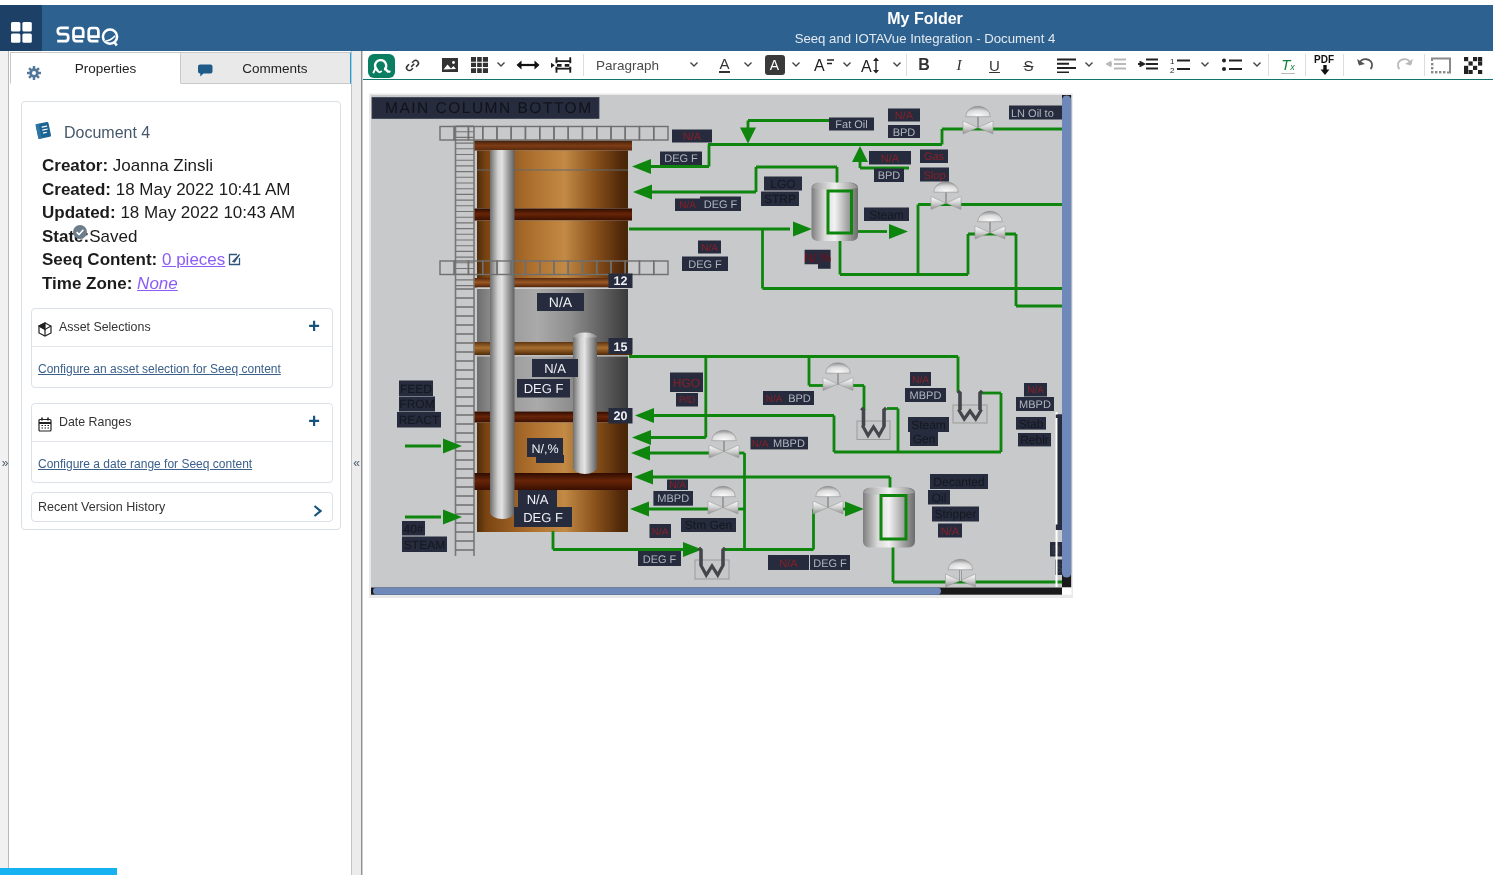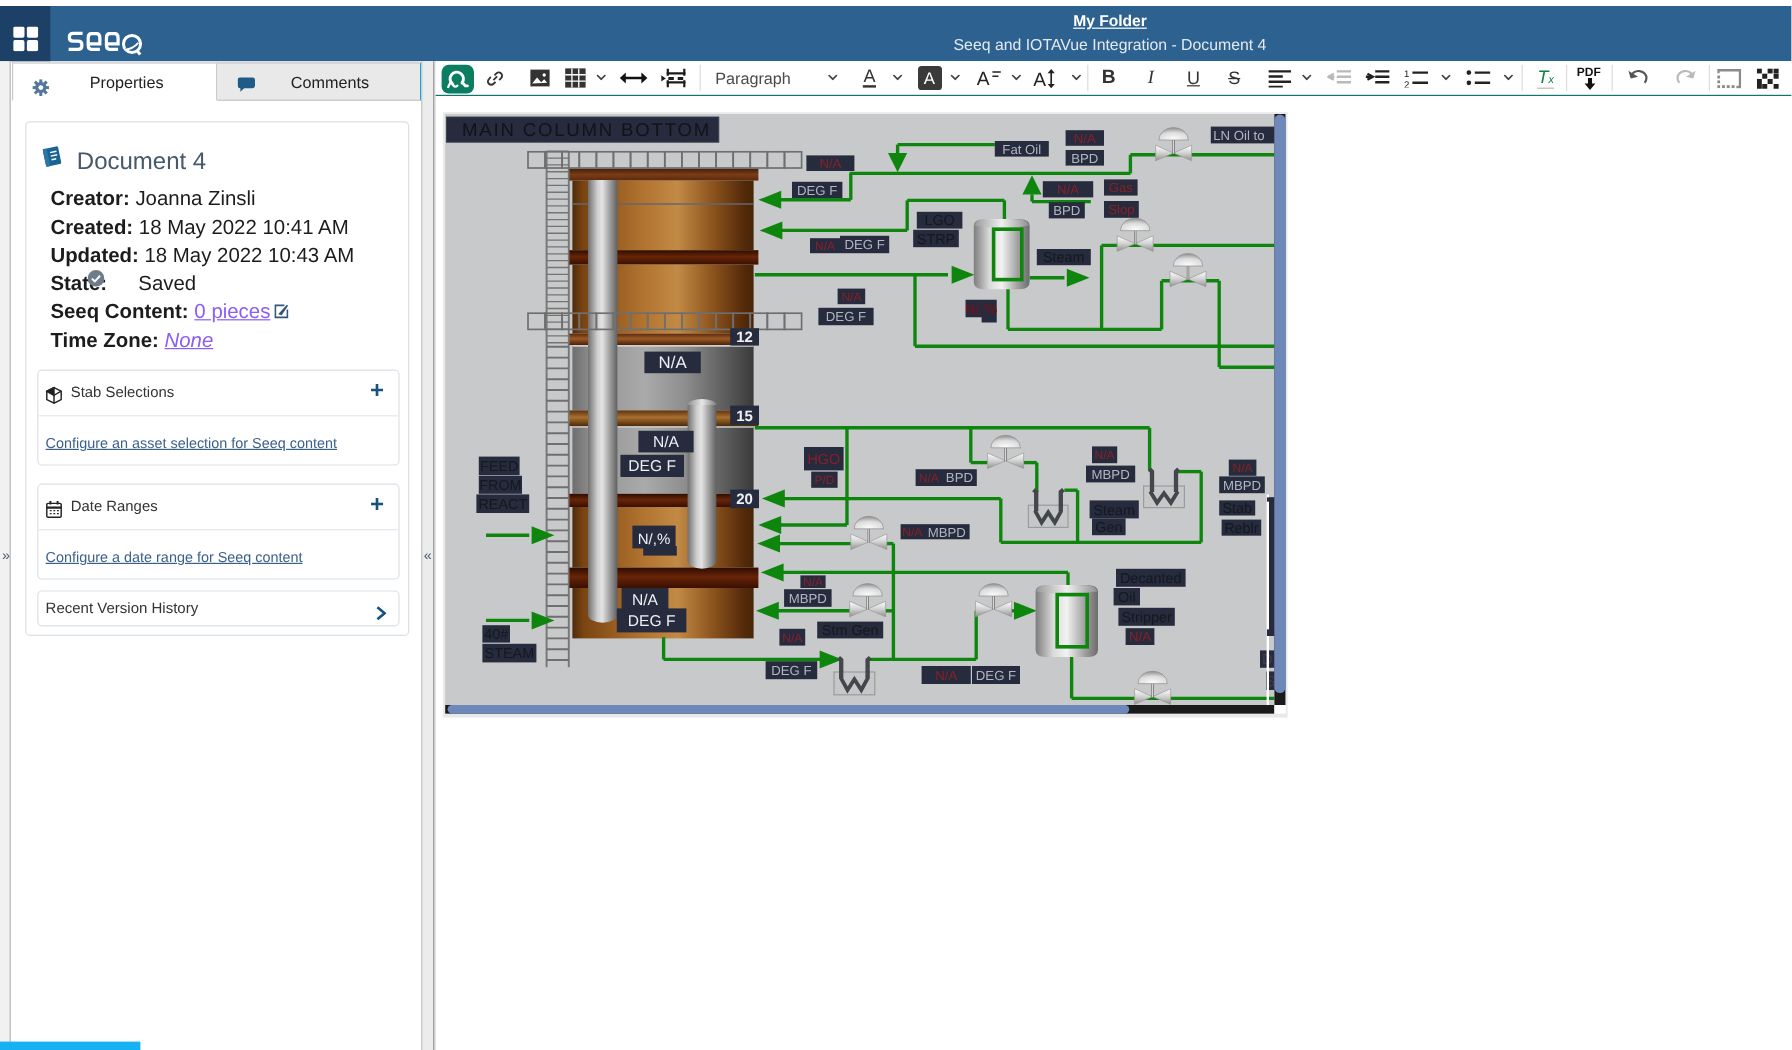--- a/index.html
+++ b/index.html
@@ -1,32 +1,32 @@
 <!DOCTYPE html>
 <html><head><meta charset="utf-8"><title>Seeq</title>
 <style>
 *{margin:0;padding:0;box-sizing:border-box}
 html,body{width:1493px;height:875px;background:#fff;font-family:"Liberation Sans",sans-serif;overflow:hidden;position:relative}
 .abs{position:absolute}
 .navbar{left:0;top:5px;width:1493px;height:46px;background:#2d6290}
 .appsq{left:0;top:0;width:42px;height:46px;background:#1d4166}
 .navcenter{left:625px;top:0;width:600px;text-align:center;color:#fff}
-.myfolder{display:inline-block;margin-top:5px;font-size:13px;font-weight:bold;text-decoration:underline;color:#fff}
+.myfolder{display:inline-block;margin-top:5px;font-size:16px;font-weight:bold;color:#fff}
 .navtitle{margin-top:3px;font-size:13.2px;font-weight:normal;color:#e3e9ef}
 .leftstrip{left:0;top:51px;width:9px;height:824px;background:#f1f1f1;border-right:1px solid #b9b9b9}
 .lchev{left:0;top:456px;width:10px;font-size:12px;color:#4a5b6b;text-align:center}
 .rstrip{left:351px;top:51px;width:11px;height:824px;background:#ececec;border-left:1px solid #c4c4c4;border-right:1px solid #8f8f8f}
 .rchev{left:351px;top:456px;width:11px;font-size:12px;color:#4a5b6b;text-align:center}
 .tabbar{left:10px;top:52px;width:341px;height:32px;background:#e9e9e9;border-bottom:1px solid #c9c9c9}
 .tab{height:32px;font-size:13.5px;color:#222;text-align:center}
 .tab1{left:10px;top:52px;width:171px;background:#fff;border:1px solid #c9c9c9;border-bottom:1px solid #fff}
 .tab2{left:181px;top:52px;width:170px;background:#e9e9e9;border-top:1px solid #c9c9c9;border-right:1px solid #0ea5e9;border-bottom:1px solid #c9c9c9}
 .sidebody{left:10px;top:85px;width:341px;height:790px;background:#fff}
 .card{left:21px;top:101px;width:320px;height:429px;background:#fff;border:1px solid #dbe0e6;border-radius:4px}
-.doctitle{left:64px;top:124px;font-size:20px;color:#46586a}
+.doctitle{left:64px;top:124px;font-size:16px;color:#46586a}
 .inforow{left:42px;font-size:17px;color:#1c1c1c}
 .inforow b{font-weight:bold}
 .panel{left:31px;width:302px;background:#fff;border:1px solid #dce1e7;border-radius:4px}
 .phead{position:absolute;left:0;top:0;width:100%;height:38px;border-bottom:1px solid #e3e7ec}
 .ptitle{position:absolute;left:27px;top:11px;font-size:12.4px;color:#333}
 .plus{position:absolute;right:12px;top:6px;font-size:20px;font-weight:bold;color:#16537e}
 .plink{position:absolute;left:6px;font-size:12px;color:#3b608c;text-decoration:underline}
 a{color:#8b5cf6}
 .toolbar{left:363px;top:51px;width:1130px;height:28.5px;background:#fff;border-bottom:1px solid #0f766e}
 .contentedge{left:362px;top:51px;width:1px;height:824px;background:#cfcfcf}
@@ -93,33 +93,33 @@
       <rect x="3" y="2" width="3.4" height="15" fill="#2d75a5"></rect>
       <g stroke="#fff" stroke-width="1.2">
         <path d="M8.5 6 H14 M8.5 9 H14 M8.5 12 H12.5"></path>
       </g>
     </g>
   </svg>
 <div class="abs doctitle">Document 4</div>
 <div class="abs inforow" style="top:156px"><b>Creator:</b> Joanna Zinsli</div>
 <div class="abs inforow" style="top:179.5px"><b>Created:</b> 18 May 2022 10:41 AM</div>
 <div class="abs inforow" style="top:203px"><b>Updated:</b> 18 May 2022 10:43 AM</div>
-<div class="abs inforow" style="top:226.5px"><b>State:</b><span style="margin-left:26px">Saved</span></div>
+<div class="abs inforow" style="top:226.5px"><b>State:</b><span style="">Saved</span></div>
 <svg style="position:absolute;left:73px;top:224.5px" width="14" height="14" viewBox="0 0 14 14">
     <circle cx="7" cy="7" r="7" fill="#6e7d8a"></circle>
     <path d="M3.6 7.2 L6 9.5 L10.4 4.8" stroke="#fff" stroke-width="1.6" fill="none"></path>
   </svg>
 <div class="abs inforow" style="top:250px"><b>Seeq Content:</b> <a href="#">0 pieces</a><svg style="margin-left:3px;vertical-align:-1px" width="13" height="13" viewBox="0 0 13 13" fill="none" stroke="#33577c" stroke-width="1.3">
       <path d="M9 1.5 H1.5 V11.5 H11.5 V5"></path>
       <path d="M5 8.5 L11.5 1.5 l0 0 L6.5 9z" fill="#33577c"></path>
     </svg></div>
 <div class="abs inforow" style="top:273.5px"><b>Time Zone:</b> <a href="#" style="font-style:italic">None</a></div>
 <div class="abs panel" style="top:308px;height:80px">
   <div class="phead"></div>
-  <div class="ptitle">Stab Selections</div>
+  <div class="ptitle">Asset Selections</div>
   <div class="plus">+</div>
   <div class="plink" style="top:53px">Configure an asset selection for Seeq content</div>
 </div>
 <svg style="position:absolute;left:38px;top:322px" width="14" height="15" viewBox="0 0 14 15" fill="none" stroke="#222" stroke-width="1.2">
     <path d="M7 1 L13 4 V11 L7 14 L1 11 V4z"></path>
     <path d="M1 4 L7 7.4 L13 4 M7 7.4 V14"></path>
     <path d="M7 1 L1 4 L7 7.4z" fill="#222"></path>
   </svg>
 <div class="abs panel" style="top:403px;height:80px">
   <div class="phead"></div>

